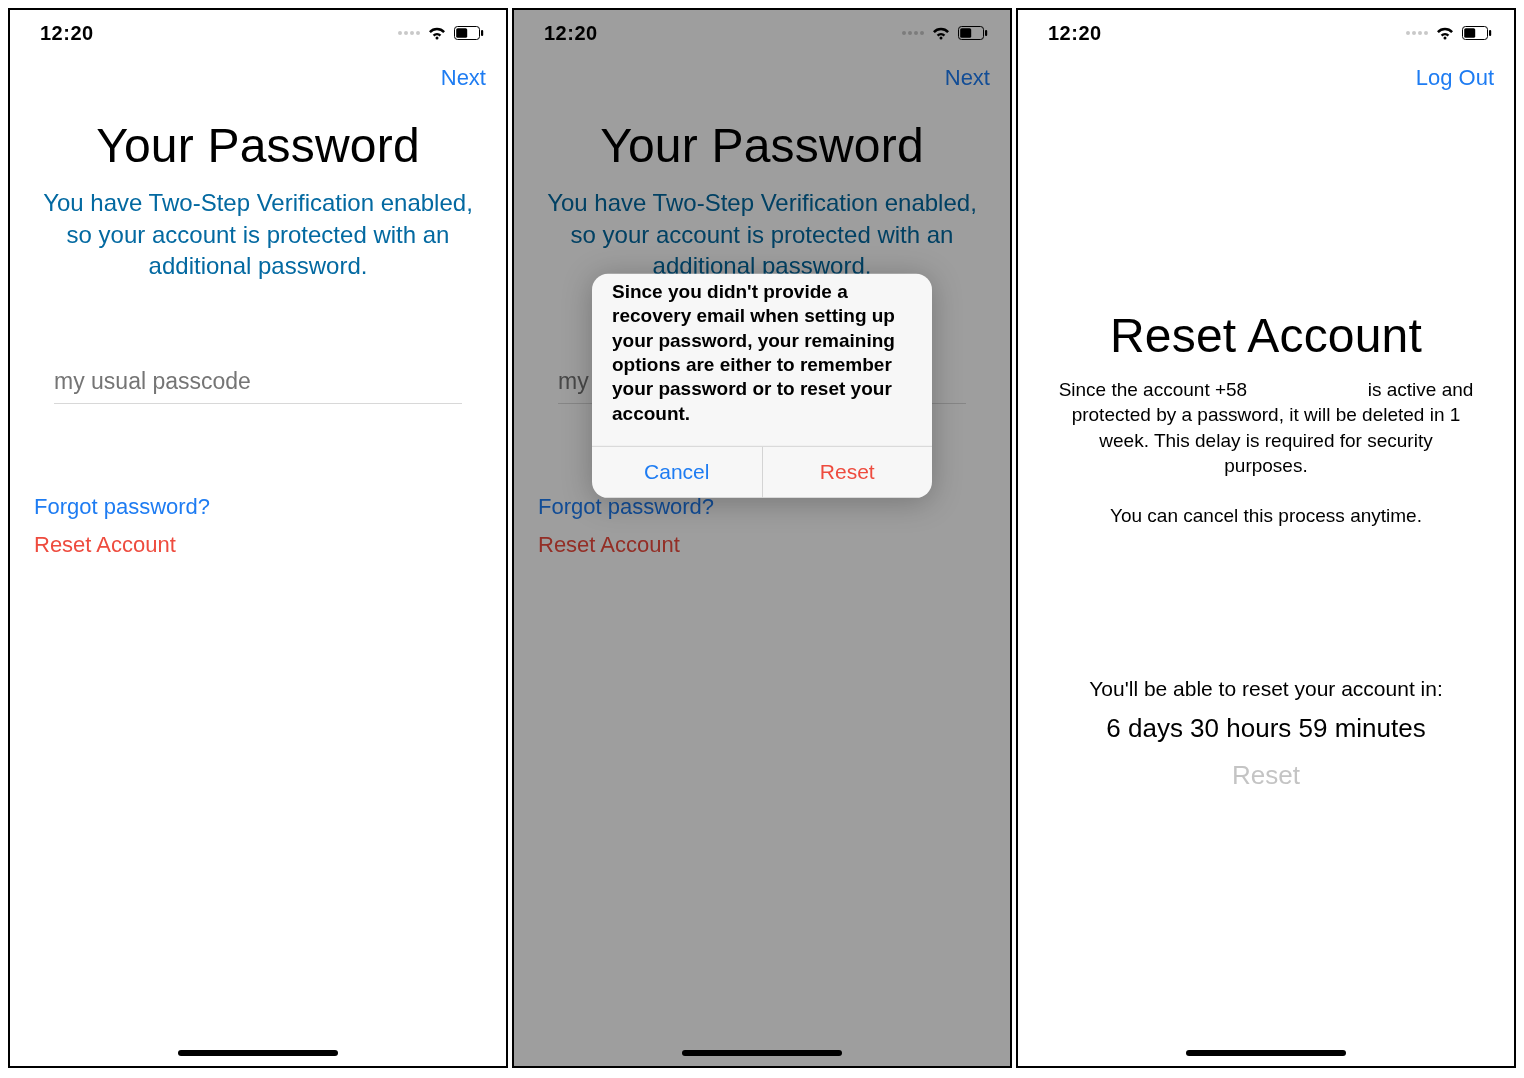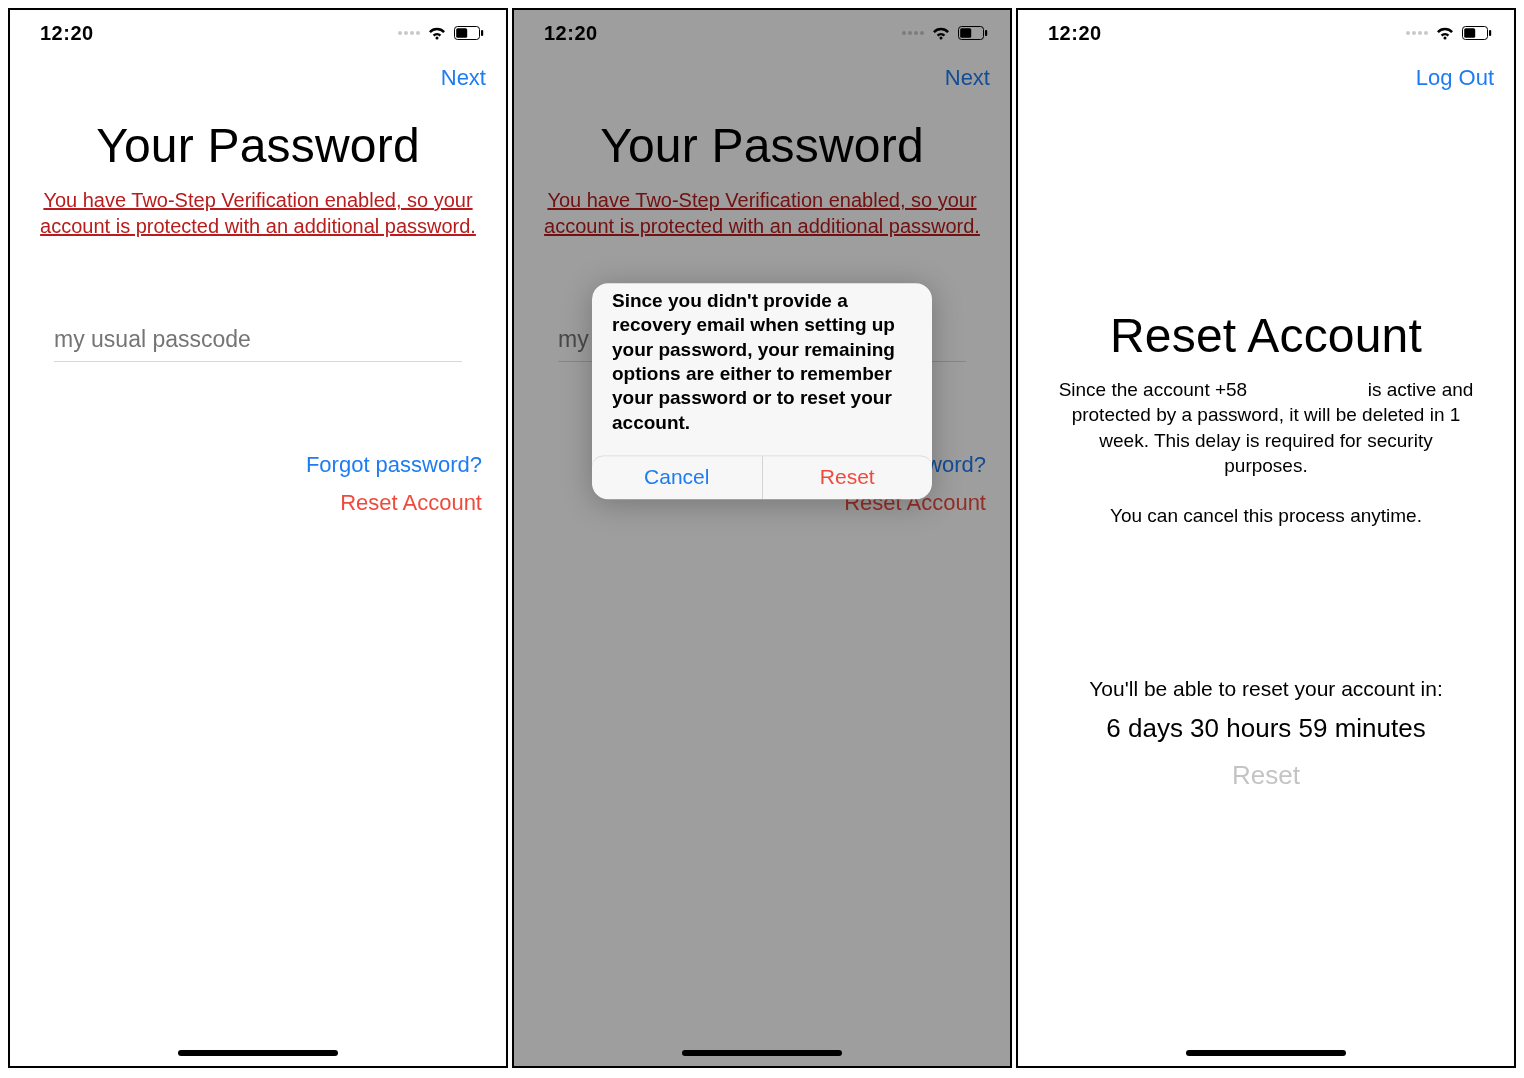--- a/index.html
+++ b/index.html
@@ -66,25 +66,24 @@
       padding: 10px 24px 0 24px;
       text-align:center;
     }
     .page-title {
       font-size: 48px;
       font-weight: 400;
       margin: 8px 0 14px;
       letter-spacing: 0.2px;
     }
     .page-desc {
-      font-size: 20px;
+      font-size: 24px;
       line-height: 1.32;
-      color: #b91c1c;
+      color: #0369a1;
       padding: 0 6px;
-      text-decoration: underline;
     }
 
     .field-wrap {
       margin: 86px 20px 0 20px;
       border-bottom: 1px solid #d8d8d8;
       padding-bottom: 8px;
     }
     .hint-input {
       width:100%;
       border:none;
@@ -92,21 +91,21 @@
       font-size: 23px;
       color:#3b82f6;
       background:transparent;
     }
 
     .links {
       margin-top: 90px;
       display:flex;
       flex-direction:column;
       gap: 12px;
-      align-items:flex-end;
+      align-items:flex-start;
     }
     .link-blue {
       color:#1e7cf2;
       font-size:22px;
       cursor:pointer;
     }
     .link-red {
       color:#ee4b3e;
       font-size:22px;
       cursor:pointer;
@@ -147,22 +146,21 @@
       text-align:left;
     }
     .alert-msg {
       font-size: 19px;
       font-weight: 600;
       line-height: 1.28;
     }
     .alert-actions {
       display:flex;
       border-top:1px solid #d4d4d4;
-      height: 44px;
-      border-radius: 12px;
+      height: 52px;
     }
     .alert-btn {
       flex:1;
       display:flex;
       align-items:center;
       justify-content:center;
       font-size: 21px;
       cursor:pointer;
     }
     .alert-btn + .alert-btn { border-left:1px solid #d4d4d4; }

